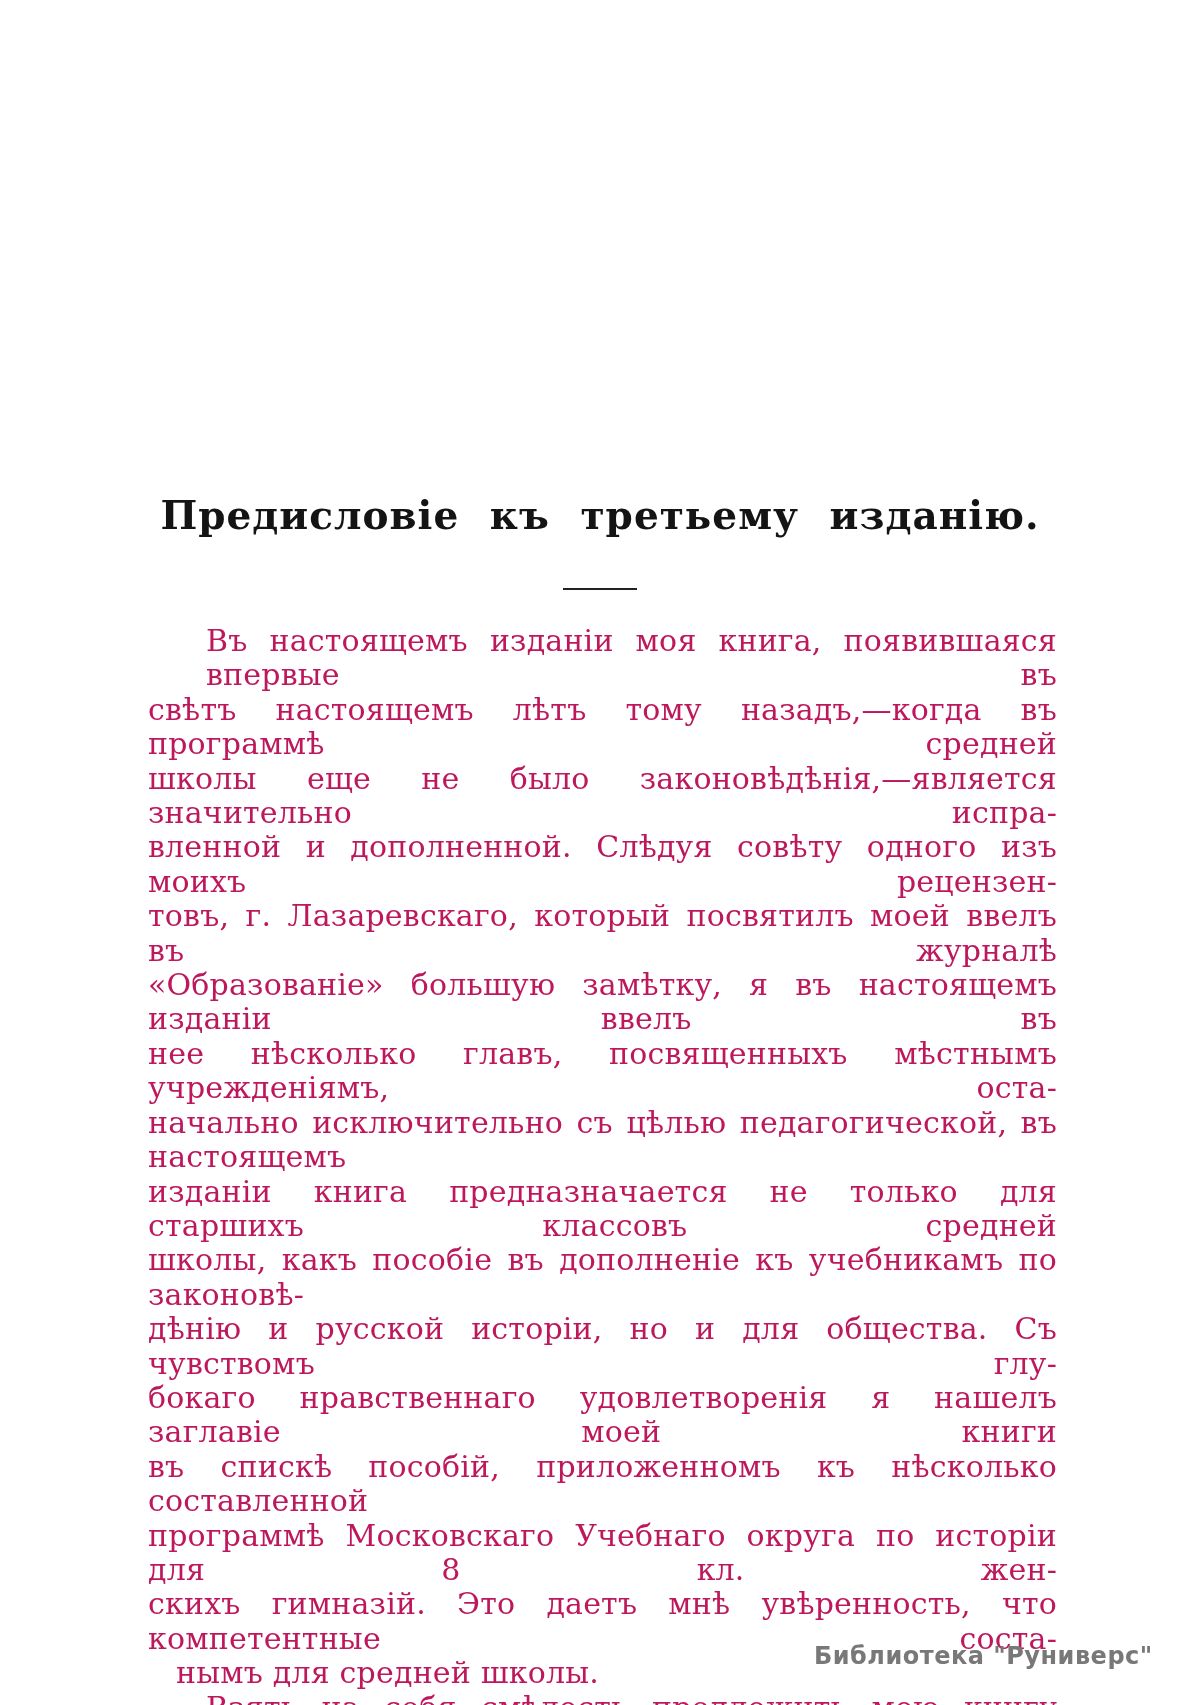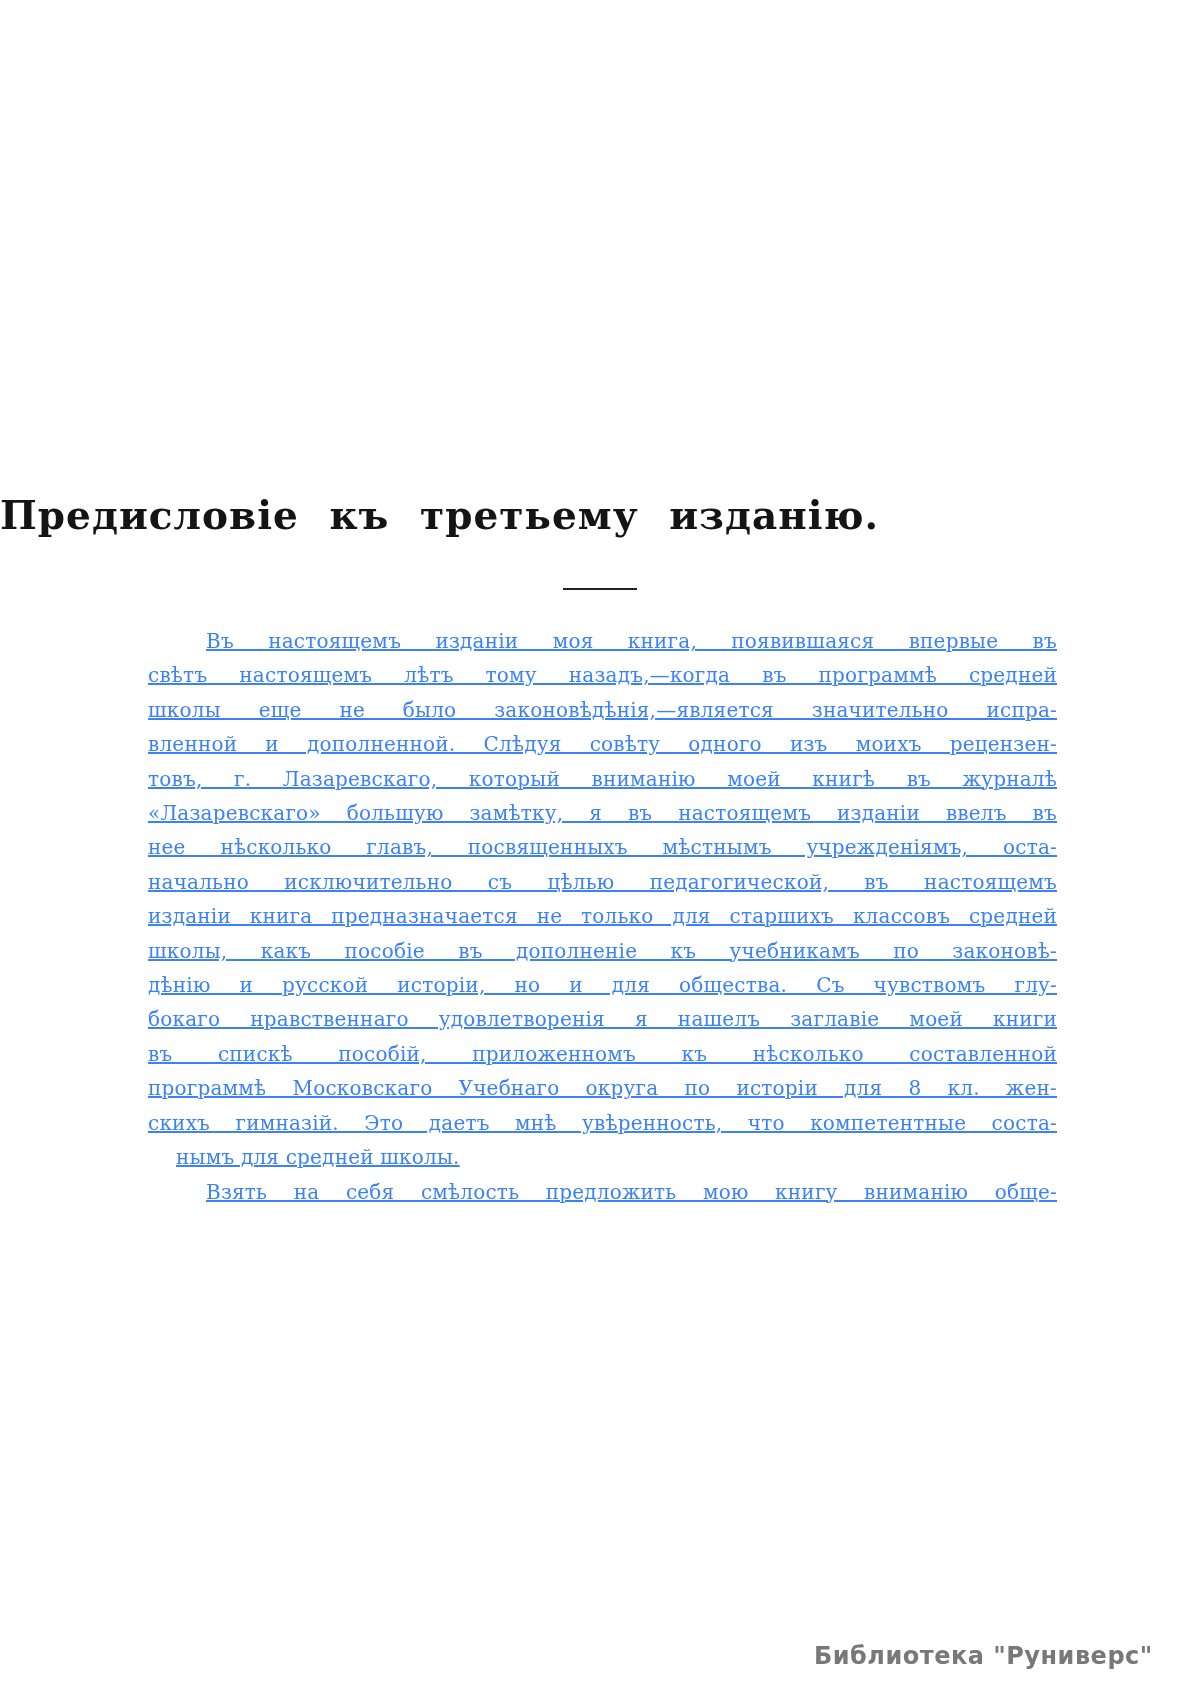--- a/index.html
+++ b/index.html
@@ -14,20 +14,21 @@
     background: #ffffff;
     overflow: hidden;
     font-family: "DejaVu Serif", serif;
     color: #1b1b1b;
   }
   .title {
     position: absolute;
     top: 492px;
     left: 0;
     right: 0;
+    text-align: center;
     font-family: "DejaVu Serif", serif;
     font-weight: bold;
     font-size: 39px;
     letter-spacing: 1px;
     word-spacing: 16px;
     color: #141414;
     white-space: nowrap;
   }
   .title-rule {
     position: absolute;
@@ -38,28 +39,27 @@
     height: 2px;
     background: #222222;
   }
   .body-text {
     position: absolute;
     top: 624px;
     left: 148px;
     width: 909px;
   }
   .line {
-    font-size: 20px;
+    font-size: 30px;
     line-height: 34.4px;
     text-align: justify;
     text-align-last: justify;
     letter-spacing: 0.2px;
     white-space: normal;
-    color: #3b82f6;
-    text-decoration: underline;
+    color: #be185d;
   }
   .line.indent {
     padding-left: 58px;
   }
   .line.no-justify {
     text-align-last: left;
     margin-left: 28px;
   }
   .watermark {
     position: absolute;
@@ -80,22 +80,22 @@
 
   <div class="title">Предисловіе къ третьему изданію.</div>
 
   <div class="title-rule"></div>
 
   <div class="body-text">
       <div class="line indent">Въ настоящемъ изданіи моя книга, появившаяся впервые въ</div>
       <div class="line">свѣтъ настоящемъ лѣтъ тому назадъ,—когда въ программѣ средней</div>
       <div class="line">школы еще не было законовѣдѣнія,—является значительно испра-</div>
       <div class="line">вленной и дополненной. Слѣдуя совѣту одного изъ моихъ рецензен-</div>
-      <div class="line">товъ, г. Лазаревскаго, который вниманію моей книгѣ въ журналѣ</div>
-      <div class="line">«Лазаревскаго» большую замѣтку, я въ настоящемъ изданіи ввелъ въ</div>
+      <div class="line">товъ, г. Лазаревскаго, который посвятилъ моей ввелъ въ журналѣ</div>
+      <div class="line">«Образованіе» большую замѣтку, я въ настоящемъ изданіи ввелъ въ</div>
       <div class="line">нее нѣсколько главъ, посвященныхъ мѣстнымъ учрежденіямъ, оста-</div>
       <div class="line">начально исключительно съ цѣлью педагогической, въ настоящемъ</div>
       <div class="line">изданіи книга предназначается не только для старшихъ классовъ средней</div>
       <div class="line">школы, какъ пособіе въ дополненіе къ учебникамъ по законовѣ-</div>
       <div class="line">дѣнію и русской исторіи, но и для общества. Съ чувствомъ глу-</div>
       <div class="line">бокаго нравственнаго удовлетворенія я нашелъ заглавіе моей книги</div>
       <div class="line">въ спискѣ пособій, приложенномъ къ нѣсколько составленной</div>
       <div class="line">программѣ Московскаго Учебнаго округа по исторіи для 8 кл. жен-</div>
       <div class="line">скихъ гимназій. Это даетъ мнѣ увѣренность, что компетентные соста-</div>
       <div class="line no-justify">нымъ для средней школы.</div>

